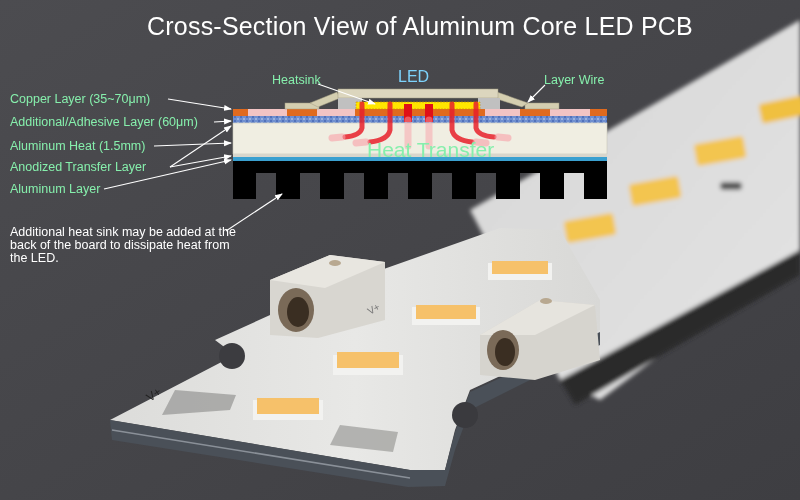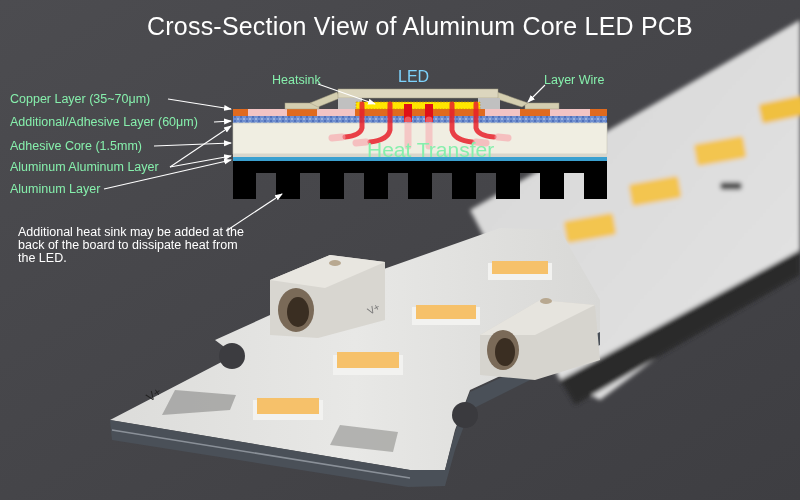--- a/index.html
+++ b/index.html
@@ -1,21 +1,21 @@
 <!DOCTYPE html>
 <html><head>
 <meta charset="utf-8">
 <style>
   html, body { margin:0; padding:0; }
   body { width:800px; height:500px; overflow:hidden; font-family:"Liberation Sans", sans-serif; }
   .stage { position:relative; width:800px; height:500px; background:#4a4a4e; overflow:hidden; }
   .bg-photo { position:absolute; left:0; top:0; }
   .title { position:absolute; left:0; top:12px; width:840px; text-align:center; color:#ffffff; font-size:25px; letter-spacing:0.2px; }
   .label { position:absolute; color:#86efac; font-size:12.5px; white-space:nowrap; line-height:1; }
-  .note { position:absolute; left:10px; top:226px; color:#ffffff; font-size:12.5px; line-height:13px; width:230px;margin-left:8px; }
+  .note { position:absolute; left:10px; top:226px; color:#ffffff; font-size:12.5px; line-height:13px; width:230px; }
   .diagram { position:absolute; left:0; top:0; }
   .led-label { position:absolute; color:#7dd3fc; font-size:16px; left:398px; top:68px; }
   .heat-label { position:absolute; color:#86efac; font-size:21px; left:367px; top:138px; }
 </style>
 </head>
 <body>
 
 <div class="stage">
 
   <svg class="bg-photo" width="800" height="500" viewBox="0 0 800 500">
@@ -180,22 +180,22 @@
       <line x1="226" y1="231" x2="282" y2="194" marker-end="url(#wArrow)"></line>
       <line x1="318" y1="84" x2="375" y2="104" marker-end="url(#wArrow)"></line>
       <line x1="545" y1="85" x2="528" y2="102" marker-end="url(#wArrow)"></line>
     </g>
   </svg>
 
   <div class="title">Cross-Section View of Aluminum Core LED PCB</div>
 
   <div class="label" style="left:10px; top:93px;">Copper Layer (35~70μm)</div>
   <div class="label" style="left:10px; top:116px;">Additional/Adhesive Layer (60μm)</div>
-  <div class="label" style="left:10px; top:140px;">Adhesive Core (1.5mm)</div>
-  <div class="label" style="left:10px; top:161px;">Aluminum Aluminum Layer</div>
+  <div class="label" style="left:10px; top:140px;">Aluminum Heat (1.5mm)</div>
+  <div class="label" style="left:10px; top:161px;">Anodized Transfer Layer</div>
   <div class="label" style="left:10px; top:183px;">Aluminum Layer</div>
 
   <div class="label" style="left:272px; top:74px;">Heatsink</div>
   <div class="led-label">LED</div>
   <div class="label" style="left:544px; top:74px;">Layer Wire</div>
   <div class="heat-label">Heat Transfer</div>
 
   <div class="note">Additional heat sink may be added at the back of the board to dissipate heat from the LED.</div>
 </div>
 

